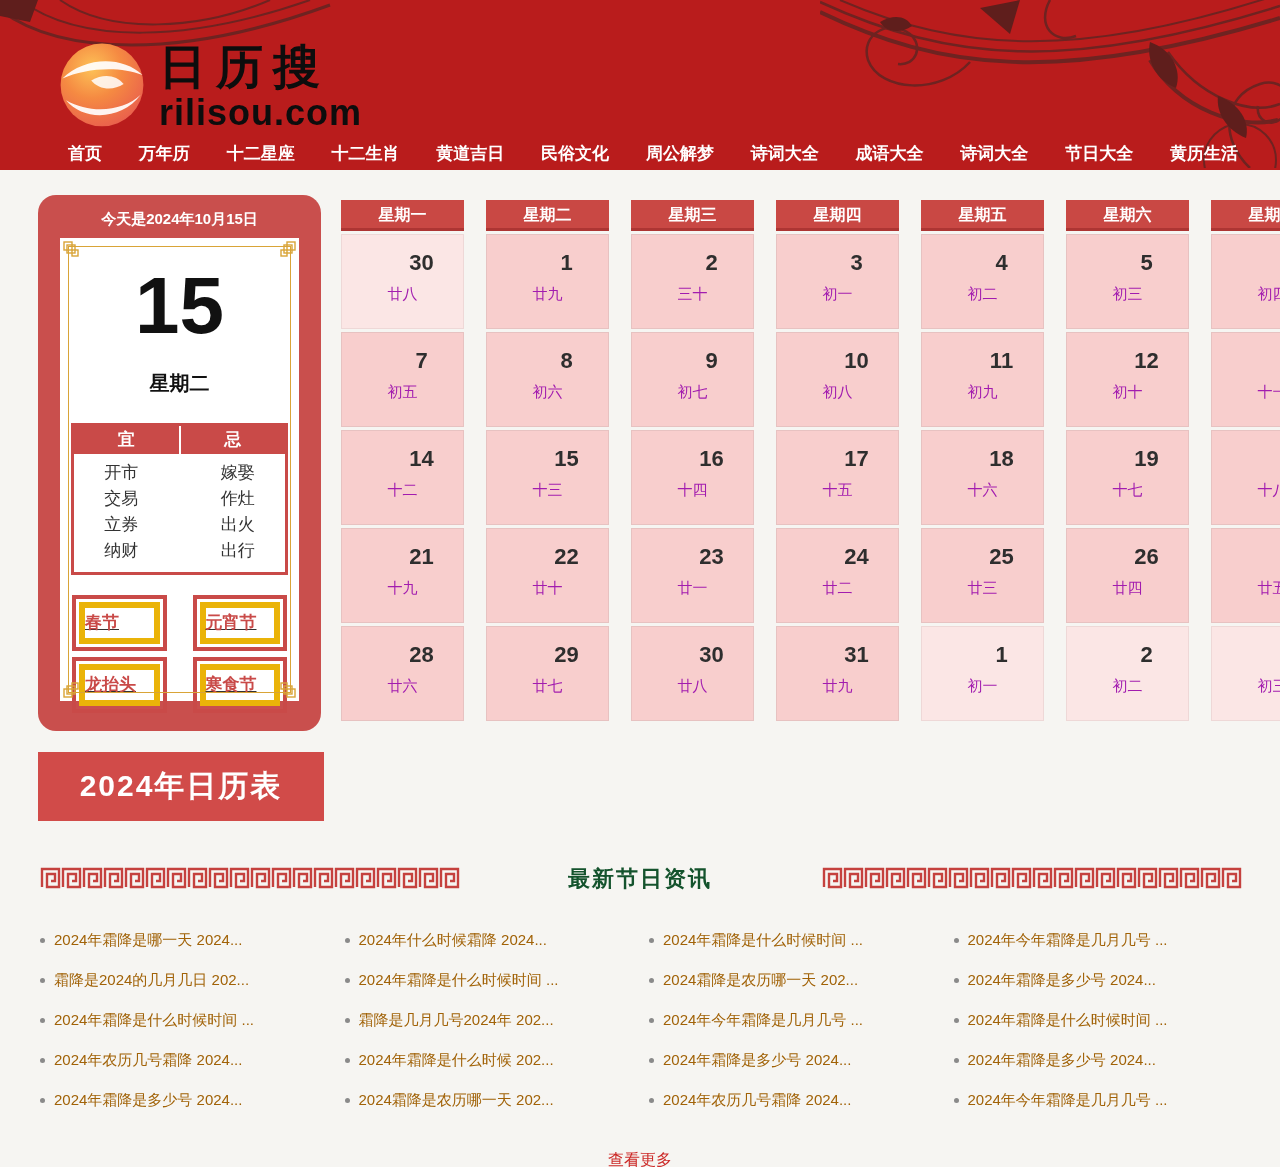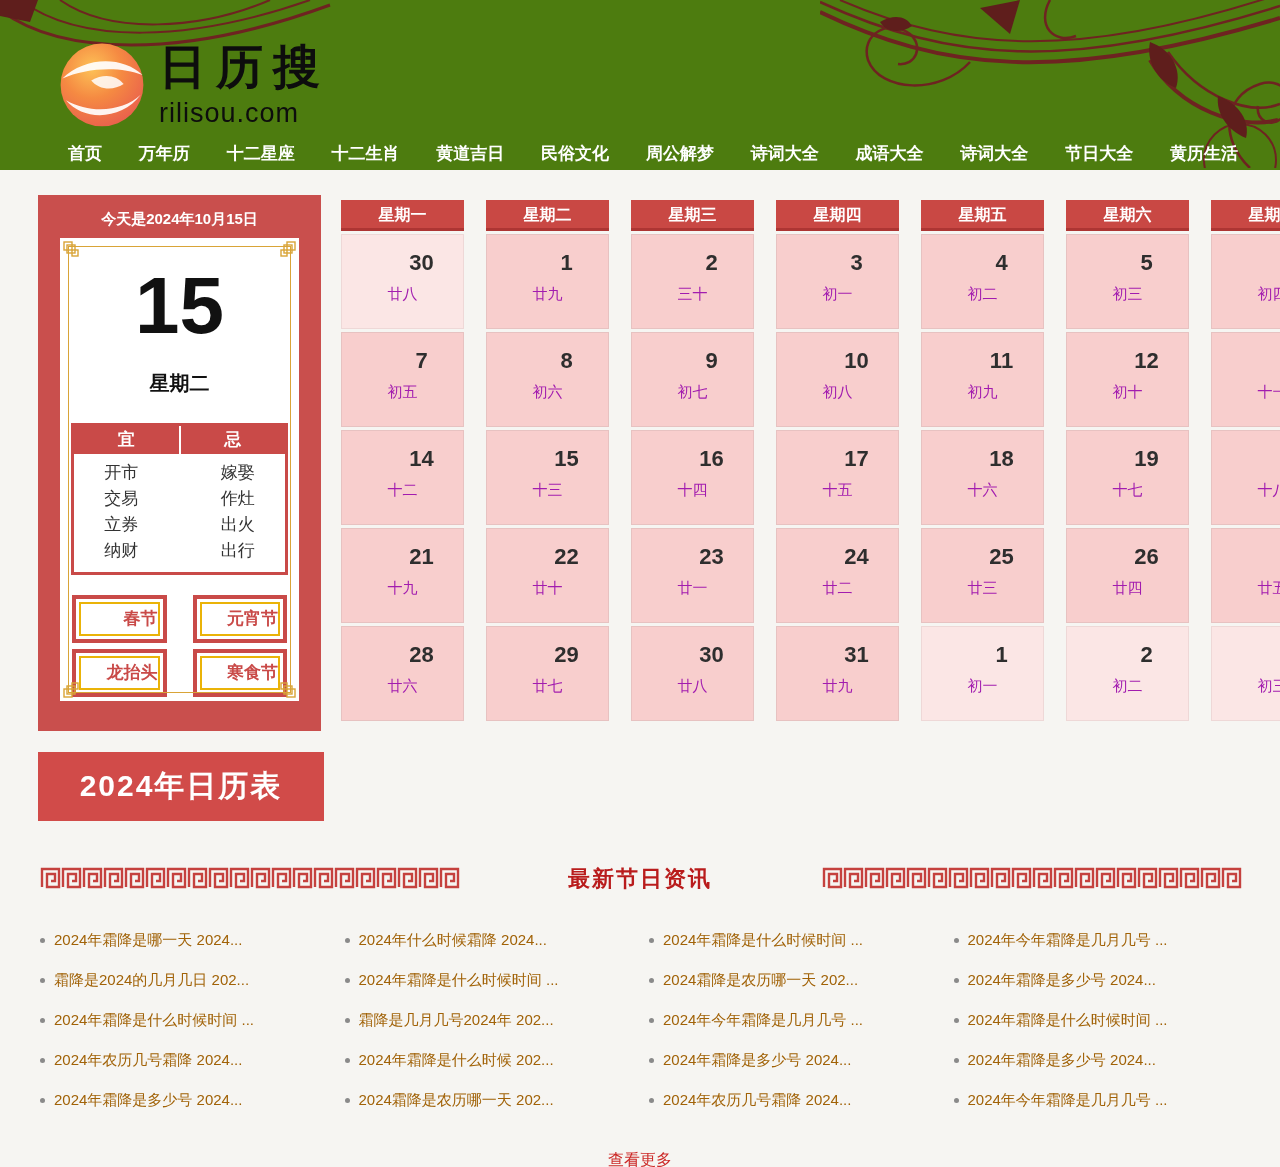--- a/index.html
+++ b/index.html
@@ -5,53 +5,53 @@
   * { margin:0; padding:0; box-sizing:border-box; }
   html,body { width:1280px; }
   body {
     height:1167px; overflow:hidden; position:relative;
     background:#f6f5f2;
     font-family:"Liberation Sans","DejaVu Sans",sans-serif;
     color:#333;
   }
   
   .site-header{ position:absolute; left:0; top:0; width:1280px; height:170px;
-    background:#4d7c0f; overflow:hidden; }
+    background:#b91c1c; overflow:hidden; }
   .deco-right{ position:absolute; right:0; top:0; pointer-events:none; }
   .deco-left{ position:absolute; left:0; top:0; pointer-events:none; }
   .logo-wrap{ position:absolute; left:57px; top:38px; display:flex; align-items:flex-start; }
   .logo-orb{ width:90px; height:92px; }
   .logo-text{ margin-left:12px; }
   .logo-title{ font-size:47px; font-weight:bold; color:#0d0d0d; letter-spacing:10px; line-height:58px; }
-  .logo-domain{ font-size:27px; font-weight:normal; color:#0d0d0d; letter-spacing:1px; line-height:34px; }
+  .logo-domain{ font-size:36px; font-weight:bold; color:#0d0d0d; letter-spacing:1px; line-height:34px; }
   .main-nav{ position:absolute; left:13px; bottom:2px; width:1280px; height:30px;
     display:flex; justify-content:space-between; align-items:center; padding:0 55px 0 55px; }
   .nav-link{ color:#fff; font-size:17px; font-weight:bold; text-decoration:none; white-space:nowrap; cursor:pointer; }
   
-  .today-panel{ position:absolute; left:38px; top:195px; width:283px; height:536px; background:#c94f4d; }
+  .today-panel{ position:absolute; left:38px; top:195px; width:283px; height:536px; background:#c94f4d;border-radius:18px; }
   .today-header{ text-align:center; color:#fff; font-size:15px; font-weight:bold; padding-top:15px; }
   .today-card{ position:absolute; left:22px; top:43px; width:239px; height:463px; background:#fff; }
   .gold-frame{ position:absolute; left:8px; top:8px; right:8px; bottom:8px;
     border:1px solid #d9a437; pointer-events:none; }
   .corner{ position:absolute; width:18px; height:18px; }
   .corner.tl{ left:3px; top:3px; }
   .corner.tr{ right:3px; top:3px; transform:scaleX(-1); }
   .corner.bl{ left:3px; bottom:3px; transform:scaleY(-1); }
   .corner.br{ right:3px; bottom:3px; transform:scale(-1,-1); }
   .day-number{ text-align:center; font-size:80px; font-weight:bold; color:#111; margin-top:22px; line-height:92px; }
   .weekday-label{ text-align:center; font-size:20px; font-weight:bold; color:#111; margin-top:18px; }
   .yiji-table{ margin:26px 11px 0 11px; border:3px solid #c94a48; }
   .yiji-head{ display:grid; grid-template-columns:1fr 1fr; gap:2px; background:#fff; }
   .yiji-head-cell{ background:#c94a48; color:#fff; font-size:17px; font-weight:bold; text-align:center; padding:2px 0 3px; }
   .yiji-body{ display:grid; grid-template-columns:1fr 1fr; padding:6px 0 8px;gap:22px; }
   .yiji-col{ text-align:center; }
   .yiji-item{ font-size:17px; color:#333; line-height:26px; }
   .festival-grid{ margin:22px 14px 0 14px; display:grid; grid-template-columns:1fr 1fr; gap:10px 30px; }
-  .fbtn{ background:#fff; border:2px solid #eab308; outline:4px solid #c94a48; outline-offset:3px;
-    margin:5px; text-align:right; padding:3px 0 4px; cursor:pointer; }
+  .fbtn{ background:#fff; border:6px solid #eab308; outline:4px solid #c94a48; outline-offset:3px;
+    margin:5px; text-align:left; padding:3px 0 4px; cursor:pointer;text-decoration:underline; }
   .fbtn span{ color:#c94a48; font-size:17px; font-weight:bold; }
   
   .calendar-grid{ position:absolute; left:341px; top:200px;
     display:grid; grid-template-columns:repeat(7,123px); grid-template-rows:31px repeat(5,95px);
     gap:3px 22px; }
   .wd-head{ background:#c94844; color:#fff; font-size:16px; font-weight:bold;
     display:flex; align-items:center; justify-content:center;
     box-shadow:inset 0 -3px 0 rgba(120,20,20,.35); }
   .day-cell{ background:#f8cecd; border:1px solid #e7c2c1; text-align:center; cursor:pointer; }
   .day-cell.out{ background:#fbe6e5; border-color:#eed8d7; }
@@ -60,21 +60,21 @@
   
   .year-banner{ position:absolute; left:38px; top:752px; width:286px; height:69px;
     background:#d14b49; color:#fff; display:flex; align-items:center; justify-content:center;
     font-size:30px; font-weight:bold; letter-spacing:2px; cursor:pointer; }
   
   .news-head{ position:absolute; left:0; top:862px; width:1280px; height:34px; }
   .meander{ position:absolute; top:5px; }
   .meander.left{ left:40px; }
   .meander.right{ left:822px; }
   .news-title{ position:absolute; left:0; width:1280px; text-align:center; top:2px;
-    color:#b91c1c; font-size:22px; font-weight:bold; letter-spacing:2px; }
+    color:#14532d; font-size:22px; font-weight:bold; letter-spacing:2px; }
   .news-grid{ position:absolute; left:40px; top:932px; width:1208px;
     display:grid; grid-template-columns:repeat(4,1fr); column-gap:10px; }
   .news-grid ul{ list-style:none; }
   .news-item{ display:flex; align-items:center; height:16px; margin-bottom:24px; cursor:pointer; }
   .bullet{ width:5px; height:5px; border-radius:50%; background:#8a8a8a; margin-right:9px; flex:0 0 auto; }
   .news-item .txt{ font-size:15px; color:#a16207; white-space:nowrap; }
   .more-link{ position:absolute; left:0; top:1150px; width:1280px; text-align:center;
     color:#cc2a28; font-size:16px; cursor:pointer; }
 </style>
 </head>

